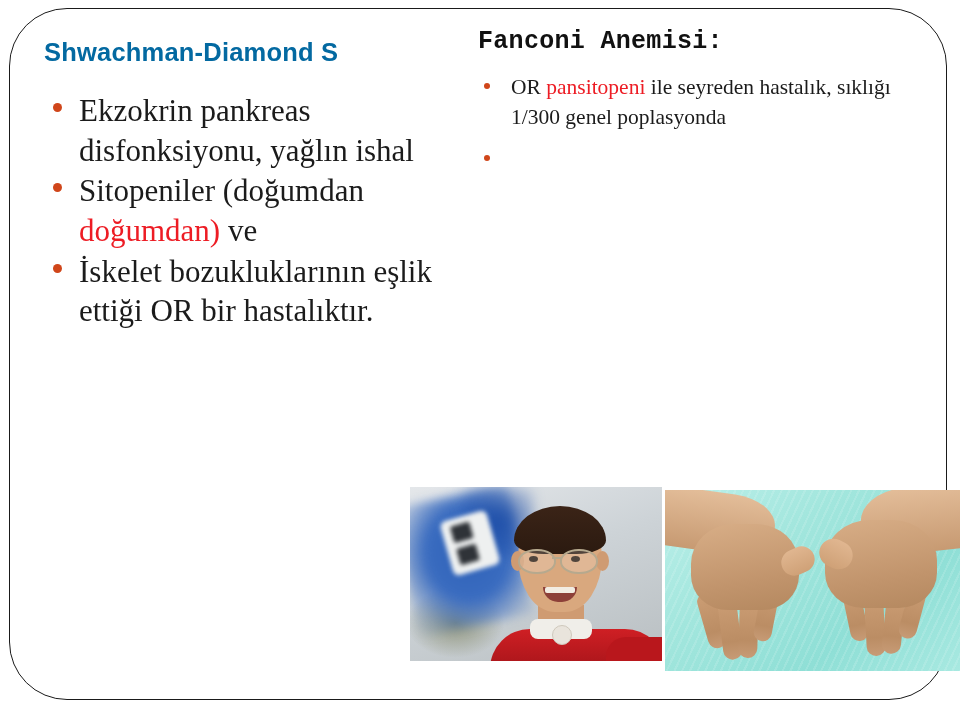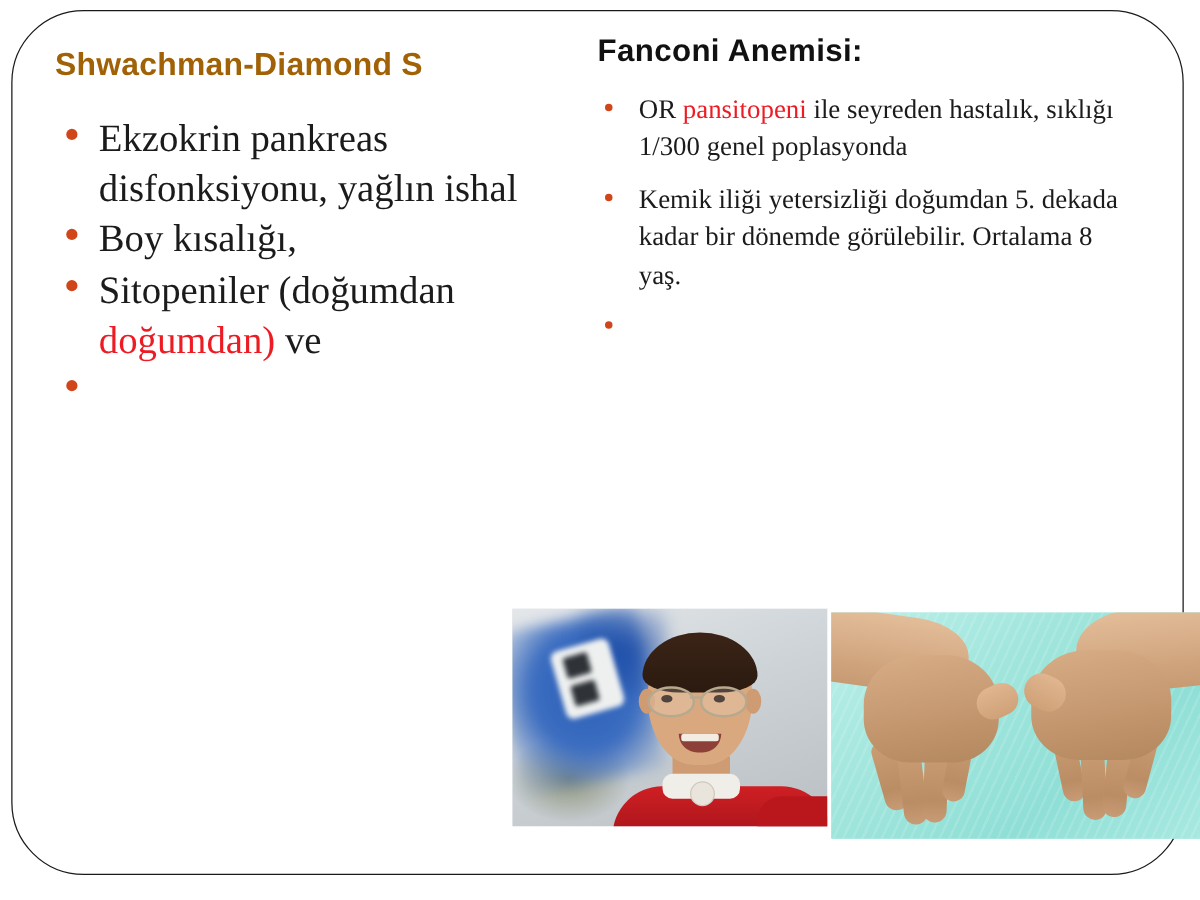--- a/index.html
+++ b/index.html
@@ -39,21 +39,21 @@
     position: absolute;
     left: 44px;
     top: 38px;
     width: 400px;
   }
   #left-title {
     font-family: "Liberation Sans", sans-serif;
     font-weight: bold;
     font-size: 25.5px;
     line-height: 1.1;
-    color: #a16207;
+    color: #0369a1;
     letter-spacing: 0.2px;
     white-space: nowrap;
   }
   .bullet-list {
     list-style: none;
     margin: 0;
     padding: 0;
   }
   #left-list {
     margin-top: 25px;
@@ -77,21 +77,21 @@
   }
 
   
   #right-col {
     position: absolute;
     left: 478px;
     top: 28px;
     width: 430px;
   }
   #right-title {
-    font-family: Liberation Sans, sans-serif;
+    font-family: Liberation Mono, monospace;
     font-weight: bold;
     font-size: 25px;
     line-height: 1.1;
     color: #111111;
     letter-spacing: 0.3px;
     white-space: nowrap;
   }
   #right-list {
     margin-top: 16px;
   }
@@ -387,42 +387,35 @@
 
   <div id="left-col">
     <div id="left-title">Shwachman-Diamond S</div>
     <ul id="left-list" class="bullet-list">
       <li>
         <span class="dot"></span>
         <span>Ekzokrin pankreas disfonksiyonu, yağlın ishal</span>
       </li>
       <li>
         <span class="dot"></span>
-        <span>Boy kısalığı,</span>
-      </li>
-      <li>
-        <span class="dot"></span>
         <span>Sitopeniler (doğumdan </span><span class="hl">doğumdan)</span><span> ve</span>
       </li>
       <li>
         <span class="dot"></span>
+        <span>İskelet bozukluklarının eşlik ettiği OR bir hastalıktır.</span>
       </li>
     </ul>
   </div>
 
   <div id="right-col">
     <div id="right-title">Fanconi Anemisi:</div>
     <ul id="right-list" class="bullet-list">
       <li>
         <span class="dot"></span>
         <span>OR </span><span class="hl">pansitopeni</span><span> ile seyreden hastalık, sıklığı 1/300 genel poplasyonda</span>
-      </li>
-      <li>
-        <span class="dot"></span>
-        <span>Kemik iliği yetersizliği doğumdan 5. dekada kadar bir dönemde görülebilir. Ortalama 8 yaş.</span>
       </li>
       <li>
         <span class="dot"></span>
       </li>
     </ul>
   </div>
 
   <div id="photo-boy" class="photo">
     <div class="bg"></div>
     <div class="blue-blob"></div>

